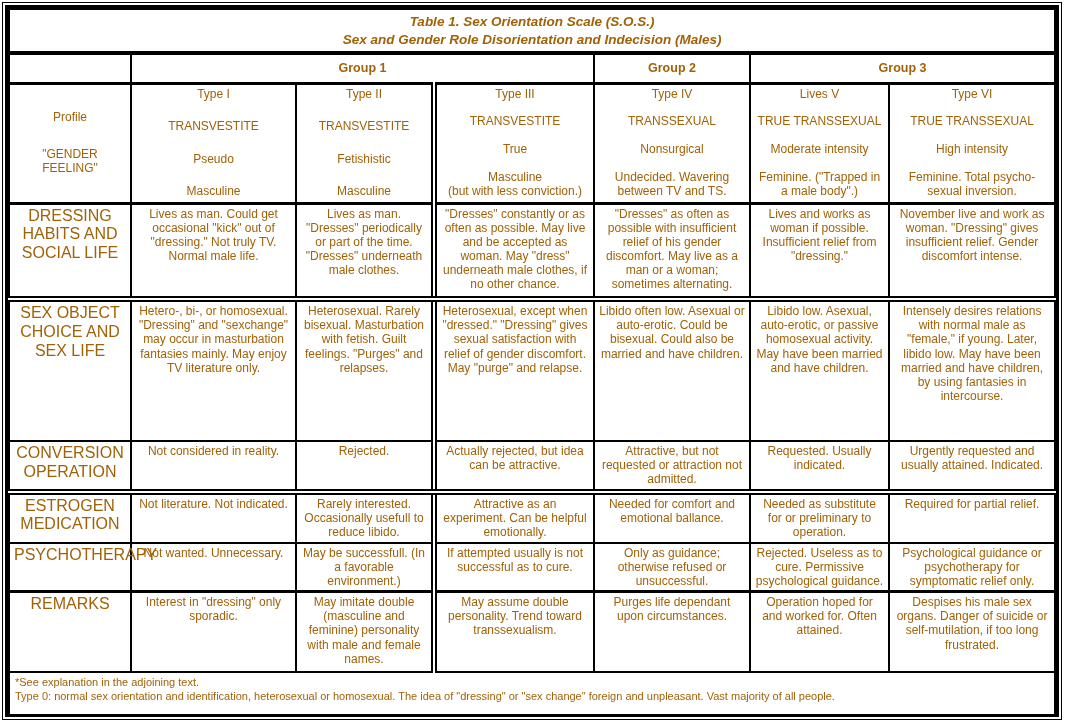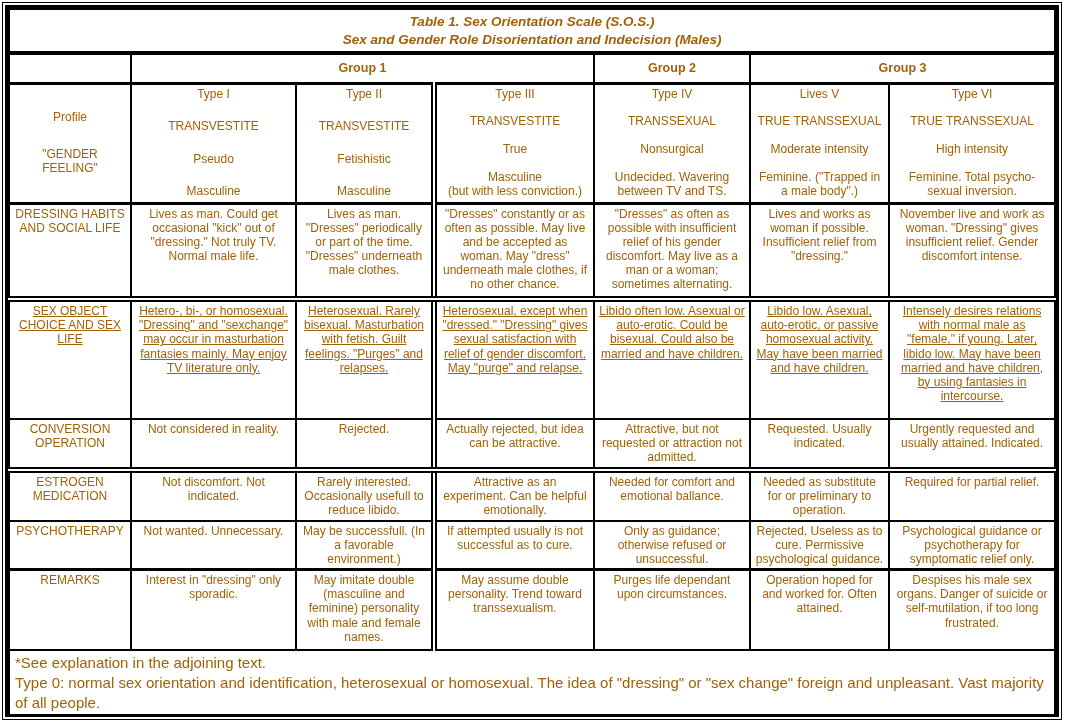--- a/index.html
+++ b/index.html
@@ -19,40 +19,40 @@
   }
   td {
     border: 2px solid #000; padding: 2px 4px; text-align: center;
     vertical-align: top; font-size: 12px; line-height: 1.18;
   }
   
   tr.title-row td        { border-bottom: 4px solid #000; }
   tr.group-row td        { border-bottom: 3px solid #000; height: 30px; vertical-align: middle; font-size: 12.5px; font-weight: bold; }
   tr.profile-row td      { border-bottom: 3px solid #000; height: 120px; }
   tr.dressing-row td     { border-bottom: 6px double #000; height: 96px; }
-  tr.sexobject-row td    { height: 120px; text-decoration: underline; }
+  tr.sexobject-row td    { height: 142px; }
   tr.kinsey-row td       { border-bottom: 4px solid #000; height: 28px; vertical-align: middle; }
   tr.conversion-row td   { border-bottom: 6px double #000; height: 50px; }
   tr.estrogen-row td     { height: 51px; }
   tr.psychotherapy-row td{ border-bottom: 3px solid #000; height: 44px; }
   tr.remarks-row td      { height: 80px; }
   tr.footer-row td       { height: 44px; }
   
   td.dbl-left { border-left: 6px double #000; }
   .title-row td { vertical-align: middle; padding: 3px 0; }
   .title-line { font-weight: bold; font-style: italic; font-size: 13.5px; line-height: 1.3; }
   .profile-stack {
     height: 112px; display: flex; flex-direction: column;
     justify-content: space-between; align-items: flex-end;
   }
   .profile-stack > div { width: 100%; }
   .pre { white-space: pre-line; }
-  .row-label { font-size: 12px; margin-top: 25px; }
+  .row-label { font-size: 16px; margin-top: 25px; }
   .footer-cell { text-align: left; vertical-align: top; padding: 2px 5px; }
-  .footnote-line { font-size: 15px; line-height: 1.35; }
+  .footnote-line { font-size: 11px; line-height: 1.35; }
 </style>
 </head>
 <body>
 
 <div class="page">
   <div class="frame-outer">
     <div class="frame-inner">
       <table class="sos">
         <colgroup>
           <col style="width:122px">
@@ -168,21 +168,21 @@
           <td>Not considered in reality.</td>
           <td>Rejected.</td>
           <td class="dbl-left">Actually rejected, but idea can be attractive.</td>
           <td>Attractive, but not requested or attraction not admitted.</td>
           <td>Requested. Usually indicated.</td>
           <td>Urgently requested and usually attained. Indicated.</td>
         </tr>
 
         <tr class="estrogen-row">
           <td class="row-label">ESTROGEN MEDICATION</td>
-          <td>Not discomfort. Not indicated.</td>
+          <td>Not literature. Not indicated.</td>
           <td>Rarely interested. Occasionally usefull to reduce libido.</td>
           <td class="dbl-left">Attractive as an experiment. Can be helpful emotionally.</td>
           <td>Needed for comfort and emotional ballance.</td>
           <td>Needed as substitute for or preliminary to operation.</td>
           <td>Required for partial relief.</td>
         </tr>
 
         <tr class="psychotherapy-row">
           <td class="row-label">PSYCHOTHERAPY</td>
           <td>Not wanted. Unnecessary.</td>

